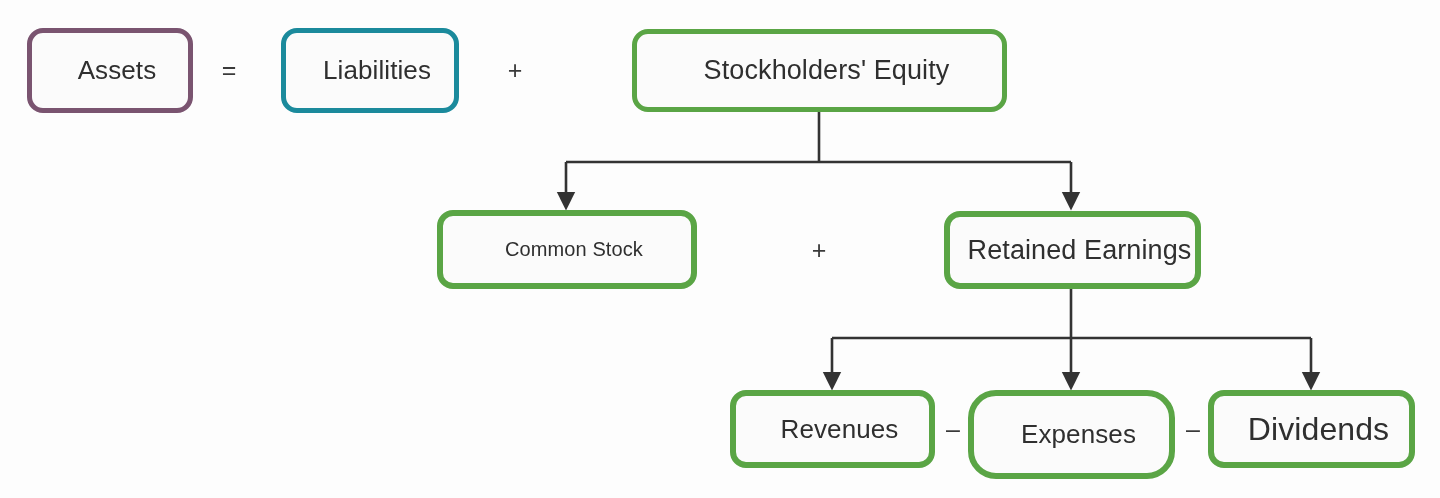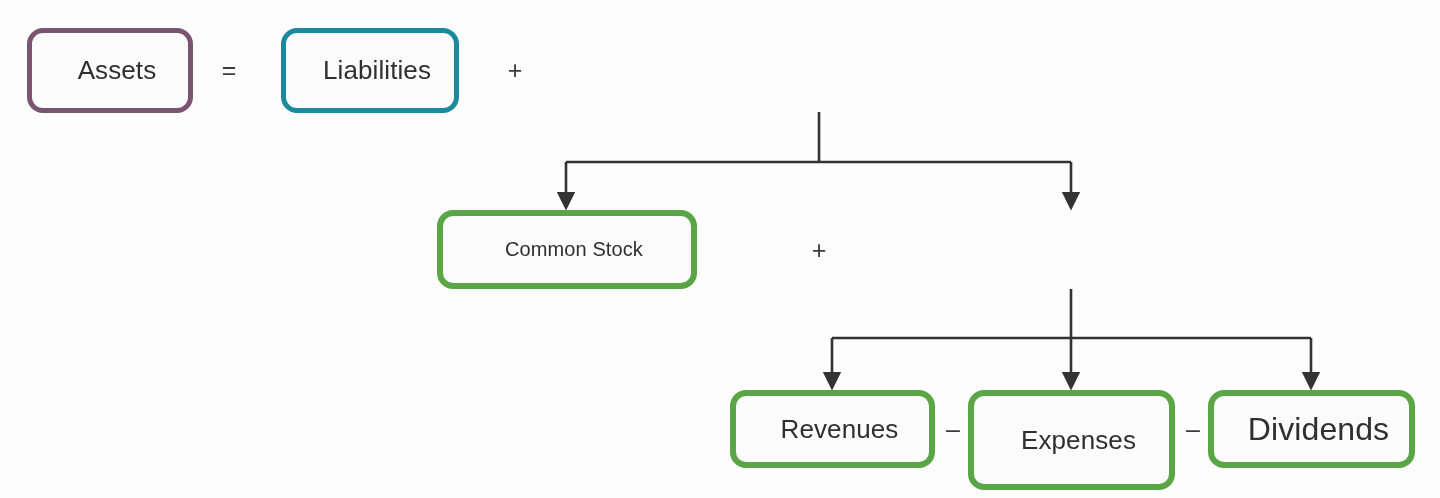--- a/index.html
+++ b/index.html
@@ -85,39 +85,45 @@
   </div>
 
   <div class="node" style="left:281px; top:28px; width:178px; height:85px; border-width:5px; border-color:#1b8a9c; font-size:26px;">
     <span>Liabilities</span>
   </div>
 
   <div class="op" style="left:496px; top:50px; width:38px; height:40px; font-size:25px;">
     <span>+</span>
   </div>
 
+  <div class="node" style="left:632px; top:29px; width:375px; height:83px; border-width:5px; border-color:#5aa545; font-size:27px;">
+    <span>Stockholders' Equity</span>
+  </div>
 
   <div class="node" style="left:437px; top:210px; width:260px; height:79px; border-width:6px; border-color:#5aa545; font-size:20px;">
     <span>Common Stock</span>
   </div>
 
   <div class="op" style="left:800px; top:230px; width:38px; height:40px; font-size:25px;">
     <span>+</span>
   </div>
 
+  <div class="node" style="left:944px; top:211px; width:257px; height:78px; border-width:6px; border-color:#5aa545; font-size:27px;">
+    <span>Retained Earnings</span>
+  </div>
 
   <div class="node" style="left:730px; top:390px; width:205px; height:78px; border-width:6px; border-color:#5aa545; font-size:26px;justify-content:center;">
     <span>Revenues</span>
   </div>
 
   <div class="op" style="left:938px; top:409px; width:30px; height:40px; font-size:25px;">
     <span>–</span>
   </div>
 
-  <div class="node" style="left:968px; top:390px; width:207px; height:100px; border-width:6px; border-color:#5aa545; font-size:26px;">
+  <div class="node" style="left:968px; top:390px; width:207px; height:89px; border-width:6px; border-color:#5aa545; font-size:26px;border-radius:28px;">
     <span>Expenses</span>
   </div>
 
   <div class="op" style="left:1178px; top:409px; width:30px; height:40px; font-size:25px;">
     <span>–</span>
   </div>
 
   <div class="node" style="left:1208px; top:390px; width:207px; height:78px; border-width:6px; border-color:#5aa545; font-size:32px;">
     <span>Dividends</span>
   </div>

